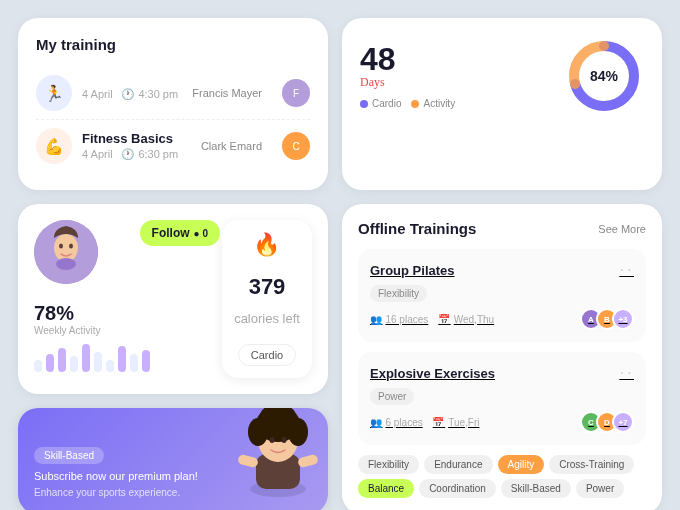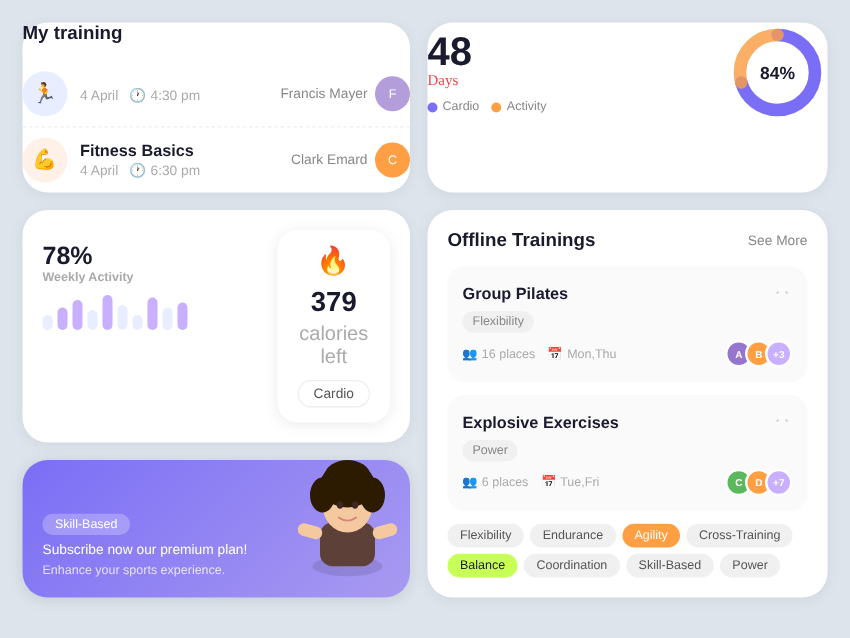--- a/index.html
+++ b/index.html
@@ -16,20 +16,21 @@
     .grid {
       display: grid;
       grid-template-columns: 310px 1fr;
       grid-template-rows: auto auto auto;
       gap: 14px;
     }
 
     .card {
       background: #fff;
       border-radius: 20px;
+      padding: 18px;
       box-shadow: 0 2px 12px rgba(0,0,0,0.06);
     }
 
     
     .my-training { grid-column: 1; grid-row: 1; }
     .my-training h2 { font-size: 15px; font-weight: 700; color: #1a1a2e; margin-bottom: 14px; }
     .training-item {
       display: flex;
       align-items: center;
       padding: 8px 0;
@@ -40,21 +41,21 @@
       width: 36px; height: 36px; border-radius: 50%;
       display: flex; align-items: center; justify-content: center;
       font-size: 16px; margin-right: 10px; flex-shrink: 0;
     }
     .icon-blue { background: #e8eeff; }
     .icon-orange { background: #fff0e8; }
     .training-info { flex: 1; }
     .training-name { font-size: 13px; font-weight: 600; color: #1a1a2e; }
     .training-meta { font-size: 11px; color: #aaa; margin-top: 2px; }
     .training-meta span { margin-right: 6px; }
-    .trainer-info { display: flex; align-items: center; gap: 6px; }
+    .trainer-info { display: flex; align-items: center; gap: 20px; }
     .trainer-name { font-size: 11px; color: #888; }
     .avatar-sm {
       width: 28px; height: 28px; border-radius: 50%;
       background: #c8b8f0; display: flex; align-items: center;
       justify-content: center; font-size: 10px; color: #fff; overflow: hidden;
     }
 
     
     .your-activity { grid-column: 2; grid-row: 1; display: flex; flex-direction: column; }
     .your-activity h2 { font-size: 15px; font-weight: 700; color: #1a1a2e; margin-bottom: 6px; }
@@ -106,39 +107,39 @@
       background: #c8ff57;
       color: #1a1a2e;
       font-size: 12px; font-weight: 700;
       padding: 6px 12px;
       border-radius: 20px;
       display: flex; align-items: center; gap: 4px;
       white-space: nowrap;
     }
     .follow-icon { font-size: 10px; }
     .weekly-pct { font-size: 20px; font-weight: 800; color: #1a1a2e; margin-top: 10px; }
-    .weekly-label { font-size: 10px; color: #aaa; font-weight: bold; }
+    .weekly-label { font-size: 10px; color: #aaa; }
     .bars { display: flex; gap: 4px; align-items: flex-end; margin-top: 8px; height: 28px; }
     .bar { width: 8px; border-radius: 4px; background: #e8eeff; }
     .bar.active { background: #c8b0ff; }
 
     .calories-card {
       width: 90px;
       background: #fff;
       border-radius: 16px;
       box-shadow: 0 2px 12px rgba(0,0,0,0.08);
       padding: 12px;
       display: flex;
       flex-direction: column;
       align-items: center;
       justify-content: space-between;
     }
     .fire-icon { font-size: 22px; margin-bottom: 4px; }
     .cal-num { font-size: 22px; font-weight: 800; color: #1a1a2e; }
-    .cal-label { font-size: 16px; color: #aaa; text-align: center; }
+    .cal-label { font-size: 13px; color: #aaa; text-align: center; }
     .cardio-badge {
       background: #fff; border: 1.5px solid #eee;
       border-radius: 20px; padding: 4px 12px;
       font-size: 11px; color: #555; margin-top: 6px;
       font-weight: 500;
     }
 
     
     .offline-trainings {
       grid-column: 2; grid-row: 2 / 4;
@@ -146,20 +147,21 @@
     }
     .offline-header { display: flex; justify-content: space-between; align-items: center; margin-bottom: 12px; }
     .offline-header h2 { font-size: 15px; font-weight: 700; color: #1a1a2e; }
     .see-more { font-size: 11px; color: #888; cursor: pointer; }
 
     .training-card {
       background: #fafafa;
       border-radius: 14px;
       padding: 12px;
       margin-bottom: 10px;
+      text-decoration: underline;
     }
     .tc-header { display: flex; justify-content: space-between; align-items: center; }
     .tc-name { font-size: 13px; font-weight: 700; color: #1a1a2e; }
     .tc-dots { color: #ccc; font-size: 16px; letter-spacing: 2px; }
     .tc-tag {
       display: inline-block;
       background: #f0f0f0; color: #888;
       font-size: 10px; padding: 3px 8px;
       border-radius: 10px; margin: 6px 0;
     }
@@ -282,20 +284,40 @@
           <circle cx="40" cy="40" r="30" fill="none" stroke="#7b6ef6" stroke-width="10" stroke-dasharray="158.4" stroke-dashoffset="25.3" stroke-linecap="round"></circle>
           <circle cx="40" cy="40" r="30" fill="none" stroke="#ff9f43" stroke-width="10" stroke-dasharray="158.4" stroke-dashoffset="183.7" stroke-linecap="round" opacity="0.8"></circle>
         </svg>
         <div class="donut-label">84%</div>
       </div>
     </div>
   </div>
 
   <div class="profile-card">
     <div class="profile-left">
+      <div style="display:flex; align-items:flex-start; width:100%; justify-content:space-between;">
+        <div class="avatar-3d">
+
+          <svg width="64" height="64" viewBox="0 0 64 64" xmlns="http://www.w3.org/2000/svg">
+            <circle cx="32" cy="32" r="32" fill="#b39ddb"></circle>
+            <ellipse cx="32" cy="28" rx="12" ry="14" fill="#f5c9a0"></ellipse>
+            <ellipse cx="27" cy="26" rx="2" ry="2.5" fill="#5d4037"></ellipse>
+            <ellipse cx="37" cy="26" rx="2" ry="2.5" fill="#5d4037"></ellipse>
+            <path d="M27 34 Q32 38 37 34" stroke="#d9827a" stroke-width="1.5" fill="none" stroke-linecap="round"></path>
+            <ellipse cx="32" cy="44" rx="10" ry="6" fill="#9575cd"></ellipse>
+            <path d="M20 18 Q32 10 44 18 Q44 8 32 6 Q20 8 20 18Z" fill="#5d4037"></path>
+          </svg>
+        </div>
+        <div class="follow-btn">
+          <span>Follow</span>
+          <span class="follow-icon">
+            ● <span>0</span>
+          </span>
+        </div>
+      </div>
       <div class="weekly-pct">78%</div>
       <div class="weekly-label">Weekly Activity</div>
       <div class="bars">
         <div class="bar" style="height:12px;"></div>
         <div class="bar active" style="height:18px;"></div>
         <div class="bar active" style="height:24px;"></div>
         <div class="bar" style="height:16px;"></div>
         <div class="bar active" style="height:28px;"></div>
         <div class="bar" style="height:20px;"></div>
         <div class="bar" style="height:12px;"></div>
@@ -321,21 +343,21 @@
 
     <div class="training-card">
       <div class="tc-header">
         <div class="tc-name">Group Pilates</div>
         <div class="tc-dots">··</div>
       </div>
       <div class="tc-tag">Flexibility</div>
       <div class="tc-meta">
         <div class="tc-info">
           <span>👥 <span>16 places</span></span>
-          <span>📅 <span>Mon,Thu</span></span>
+          <span>📅 <span>Wed,Thu</span></span>
         </div>
         <div class="avatar-group">
           <div class="av av-purple">A</div>
           <div class="av av-orange">B</div>
           <div class="av av-count">+3</div>
         </div>
       </div>
     </div>
 
     <div class="training-card">

